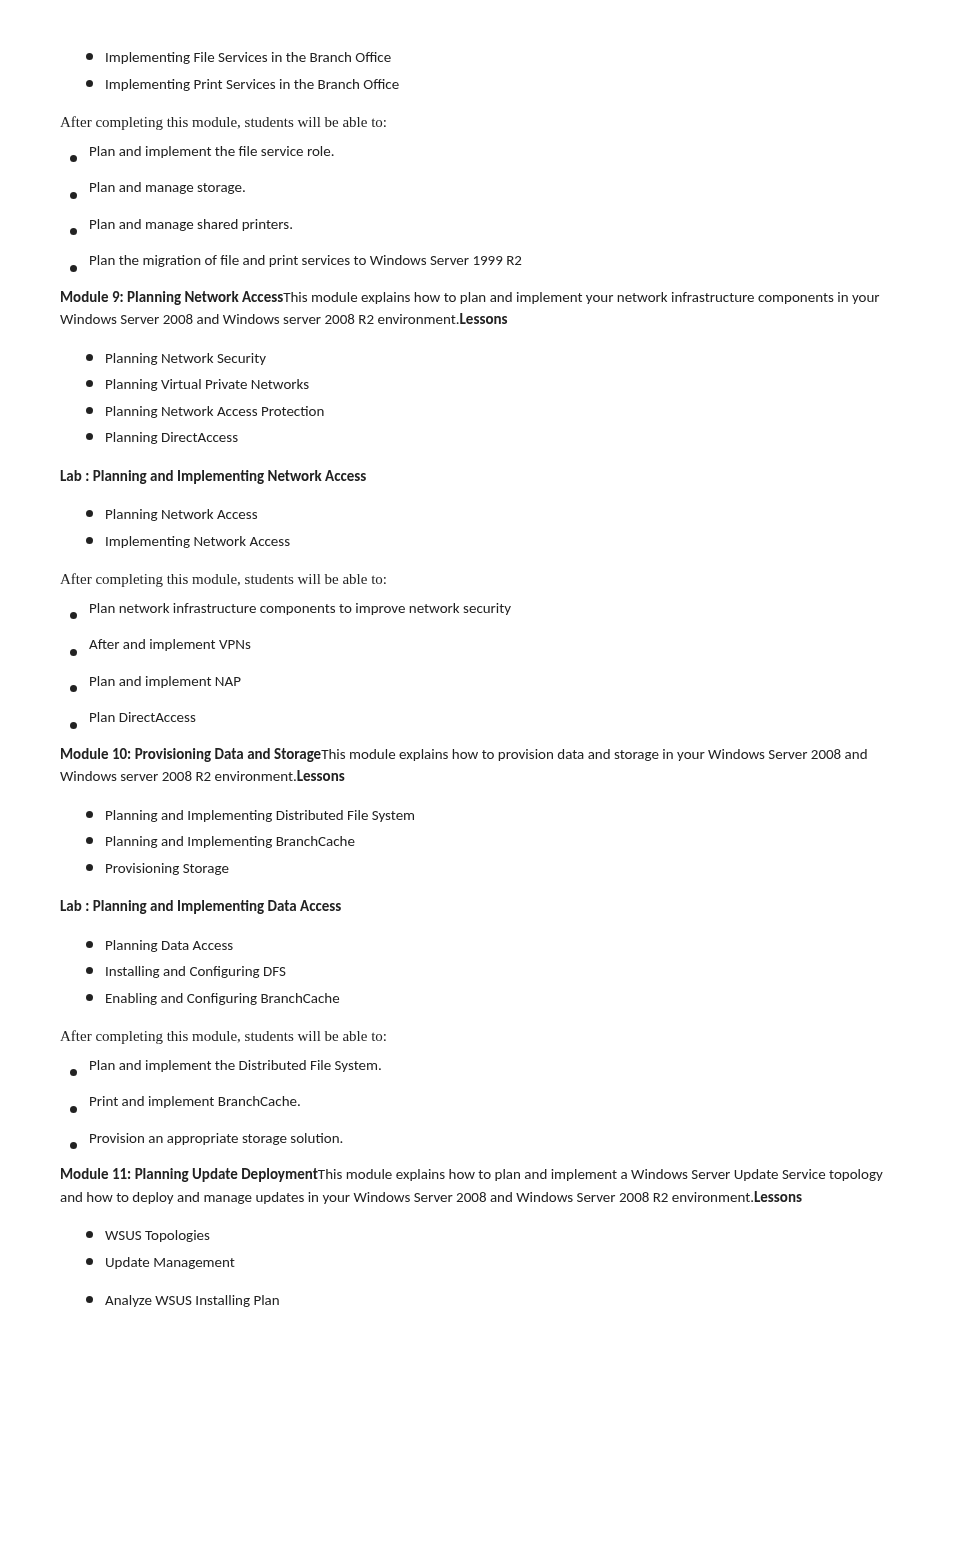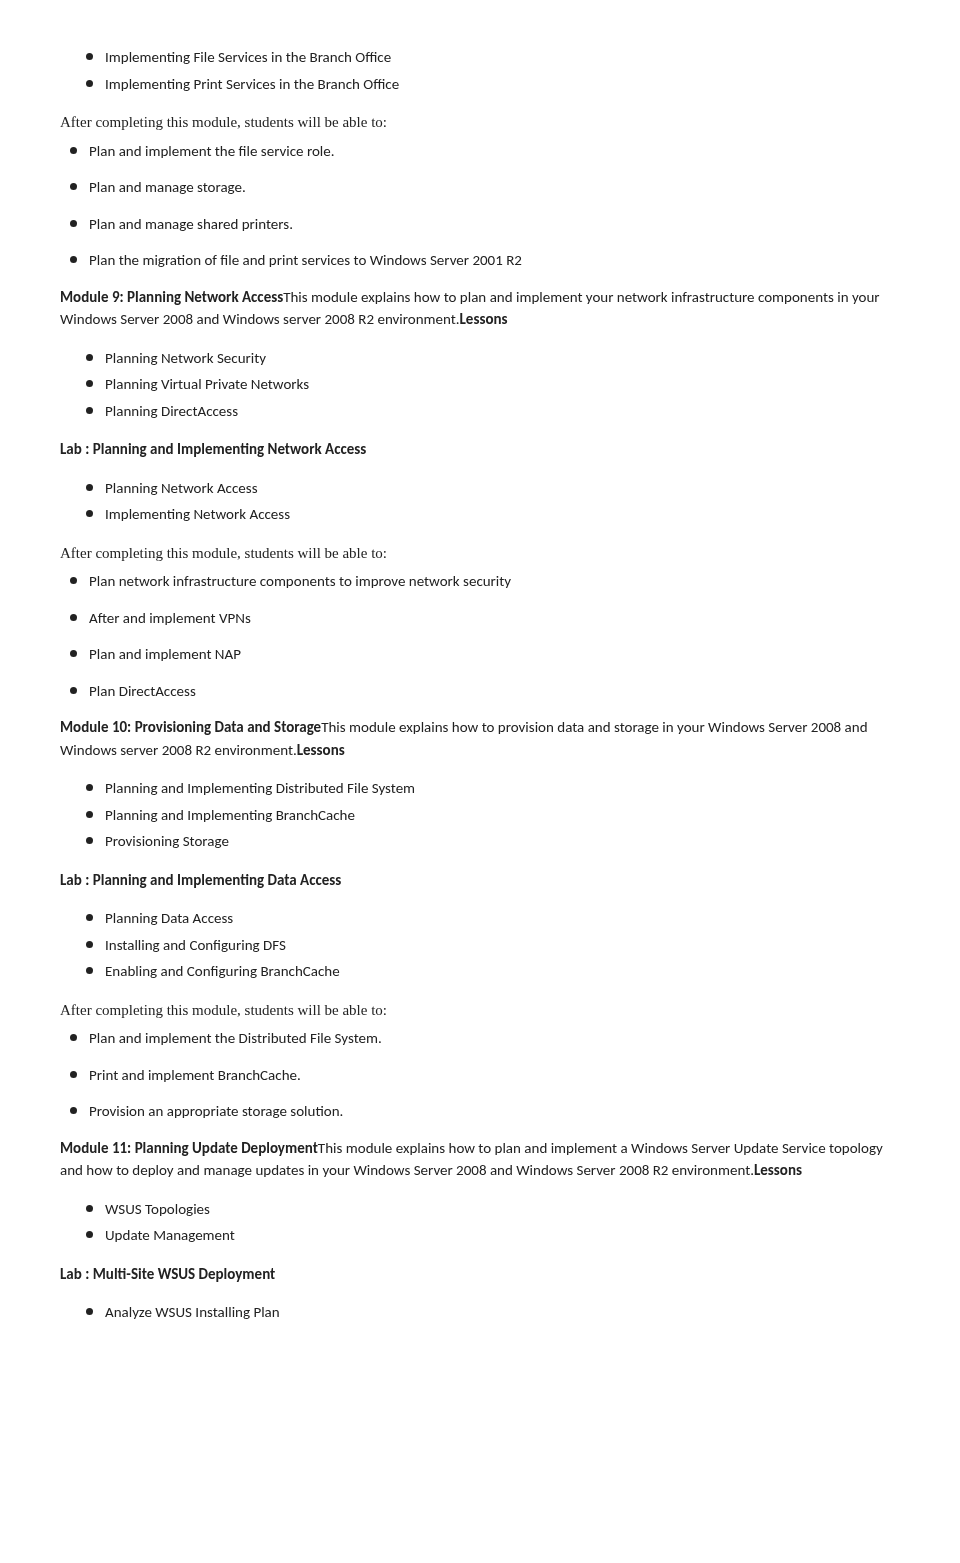--- a/index.html
+++ b/index.html
@@ -59,21 +59,21 @@
       margin-bottom: 6px;
       font-family: Liberation Serif, serif;
     }
     .spacer-list {
       list-style: none;
       padding: 0;
       margin: 0;
     }
     .spacer-list li {
       display: flex;
-      align-items: flex-start;
+      align-items: flex-end;
       margin-bottom: 14px;
       padding-left: 10px;
     }
     .spacer-list li .bullet-dot {
       display: inline-block;
       width: 7px;
       height: 7px;
       min-width: 7px;
       border-radius: 50%;
       background: #222;
@@ -111,40 +111,44 @@
   <li>
     <span class="bullet-dot"></span>
     <span>Plan and manage storage.</span>
   </li>
   <li>
     <span class="bullet-dot"></span>
     <span>Plan and manage shared printers.</span>
   </li>
   <li>
     <span class="bullet-dot"></span>
-    <span>Plan the migration of file and print services to Windows Server 2001 R2</span>
+    <span>Plan the migration of file and print services to Windows Server 1999 R2</span>
   </li>
 </ul>
 
 <div class="module-block">
   <p>
     <span class="module-heading">Module 9: Planning Network Access</span><span class="module-text">This module explains how to plan and implement your network infrastructure components in your Windows Server 2008 and Windows server 2008 R2 environment.</span><span class="lessons-label">Lessons</span>
   </p>
 
   <ul class="bullet-list">
     <li>
       <span class="bullet-dot"></span>
       <span>Planning Network Security</span>
     </li>
     <li>
       <span class="bullet-dot"></span>
       <span>Planning Virtual Private Networks</span>
     </li>
     <li>
       <span class="bullet-dot"></span>
+      <span>Planning Network Access Protection</span>
+    </li>
+    <li>
+      <span class="bullet-dot"></span>
       <span>Planning DirectAccess</span>
     </li>
   </ul>
 
   <p>
     <span class="lab-label">Lab : Planning and Implementing Network Access</span>
   </p>
 
   <ul class="bullet-list">
     <li>
@@ -245,23 +249,20 @@
     <li>
       <span class="bullet-dot"></span>
       <span>WSUS Topologies</span>
     </li>
     <li>
       <span class="bullet-dot"></span>
       <span>Update Management</span>
     </li>
   </ul>
 
-  <p>
-    <span class="lab-label">Lab : Multi-Site WSUS Deployment</span>
-  </p>
 
   <ul class="bullet-list">
     <li>
       <span class="bullet-dot"></span>
       <span>Analyze WSUS Installing Plan</span>
     </li>
   </ul>
 </div>
 
 </body></html>

